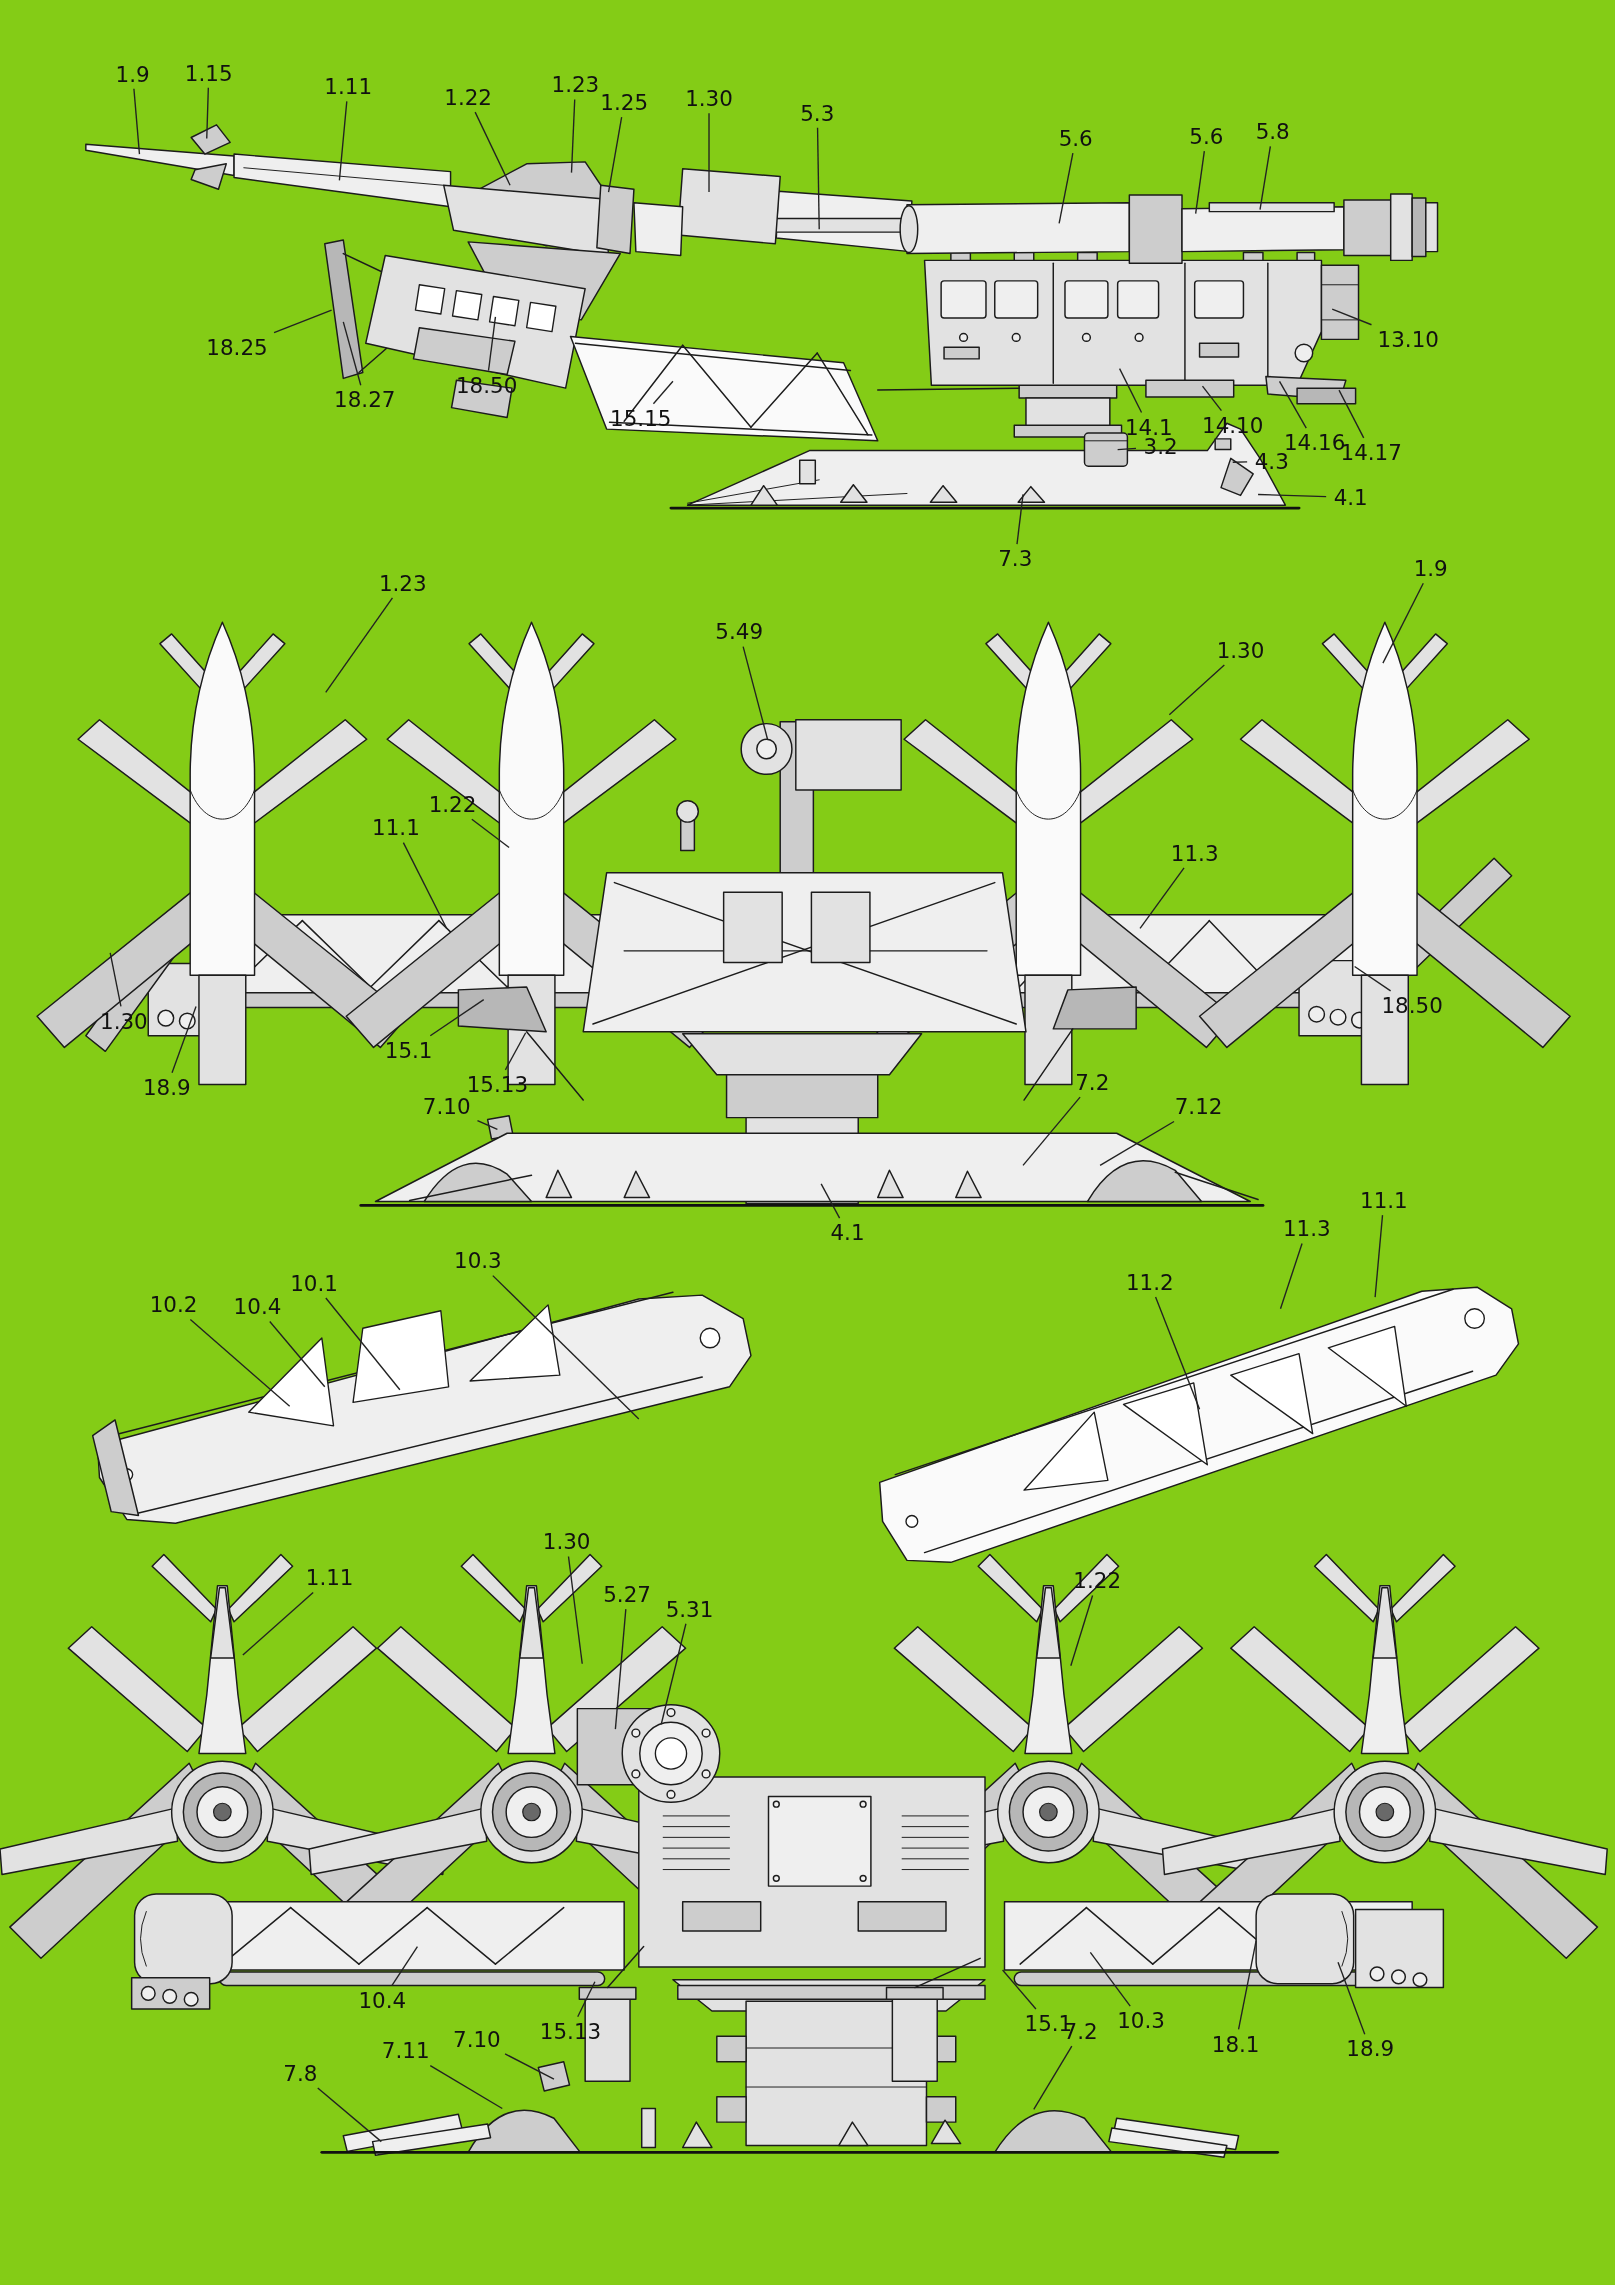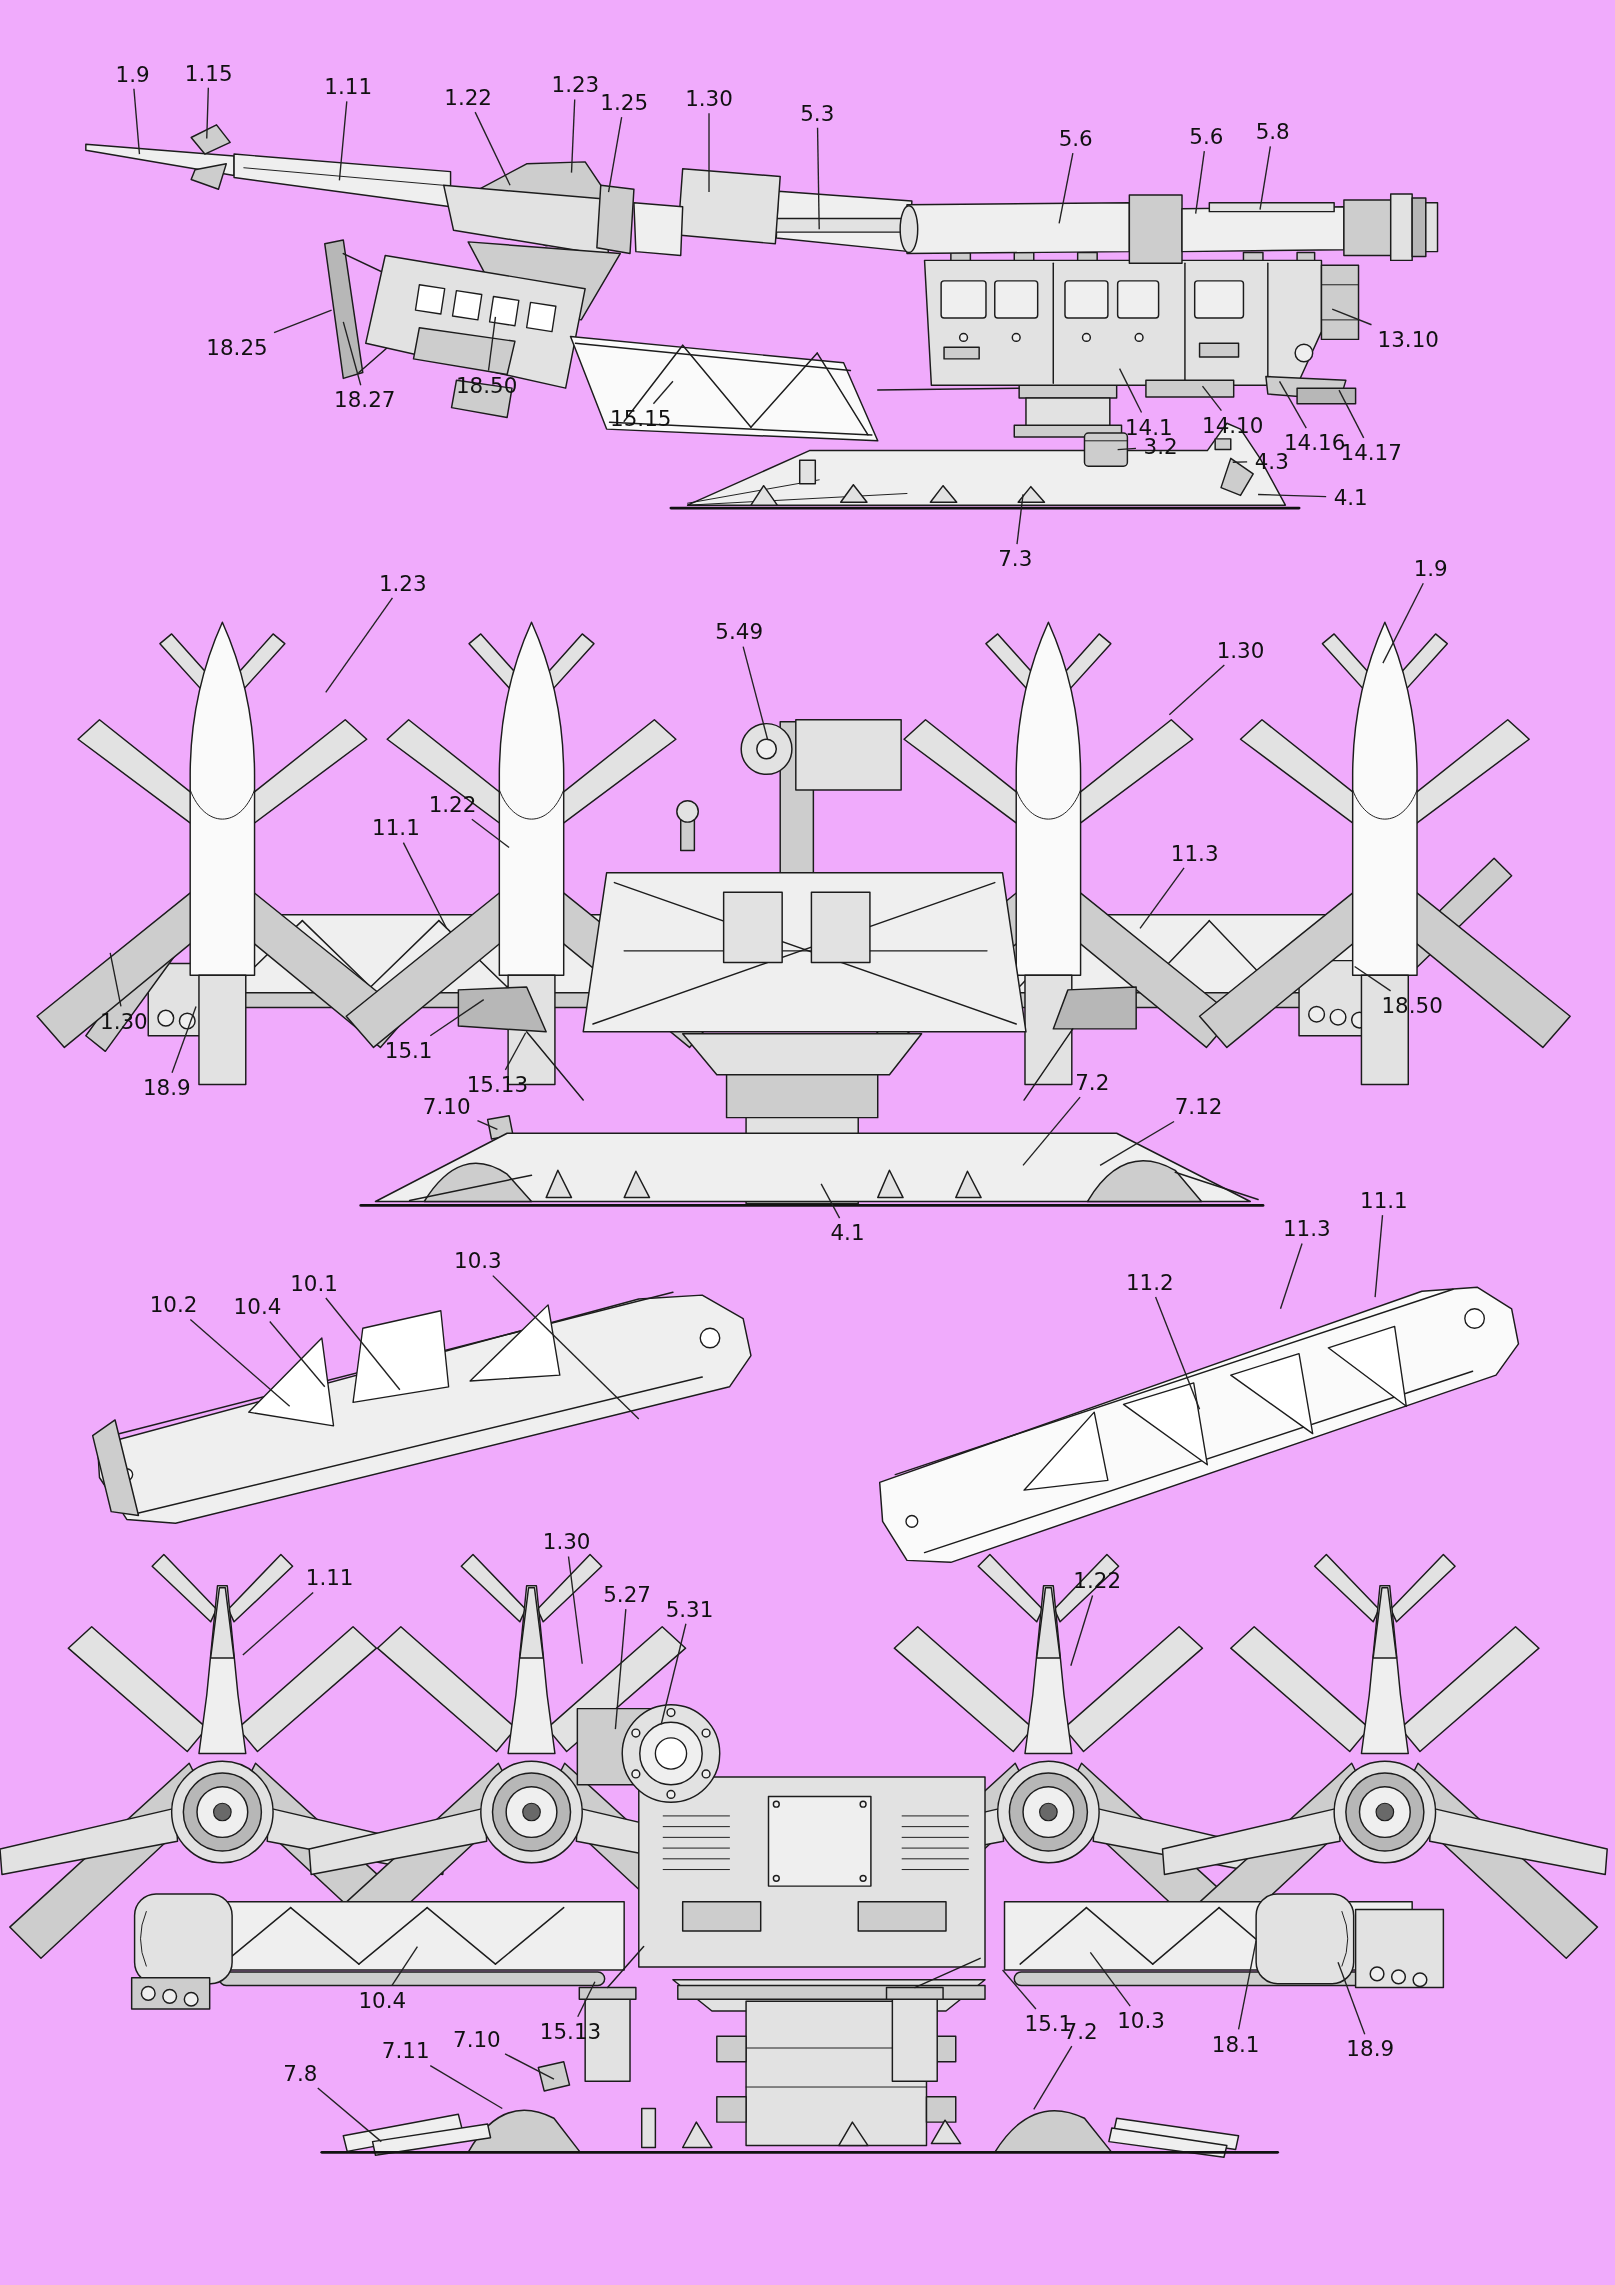--- a/index.html
+++ b/index.html
@@ -1,16 +1,16 @@
 <!DOCTYPE html>
 <html><head>
 <meta charset="utf-8">
 <style>
   html,body{margin:0;padding:0;background:#ffffff;}
-  #page{position:relative;width:1616px;height:2285px;background:#f0abfc;overflow:hidden;
+  #page{position:relative;width:1616px;height:2285px;background:#84cc16;overflow:hidden;
         font-family:"DejaVu Sans",sans-serif;text-align:right;}
   svg{display:block;}
   .f0{fill:#fafafa;stroke:#1c1c1c;stroke-width:1.5;stroke-linejoin:round;}
   .f1{fill:#efefef;stroke:#1c1c1c;stroke-width:1.5;stroke-linejoin:round;}
   .f2{fill:#e2e2e2;stroke:#1c1c1c;stroke-width:1.5;stroke-linejoin:round;}
   .f3{fill:#cdcdcd;stroke:#1c1c1c;stroke-width:1.5;stroke-linejoin:round;}
   .f4{fill:#b7b7b7;stroke:#1c1c1c;stroke-width:1.5;stroke-linejoin:round;}
   .f5{fill:#696969;stroke:#1c1c1c;stroke-width:1.2;}
   .fw{fill:#ffffff;stroke:#1c1c1c;stroke-width:1.4;stroke-linejoin:round;}
   .ln{fill:none;stroke:#1c1c1c;stroke-width:1.5;stroke-linecap:round;}

